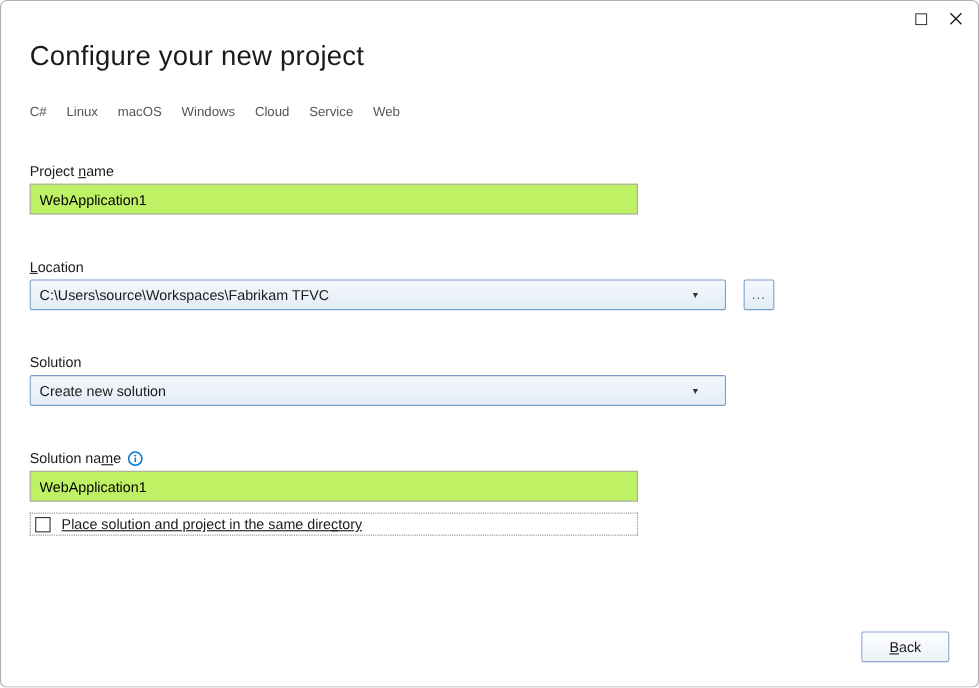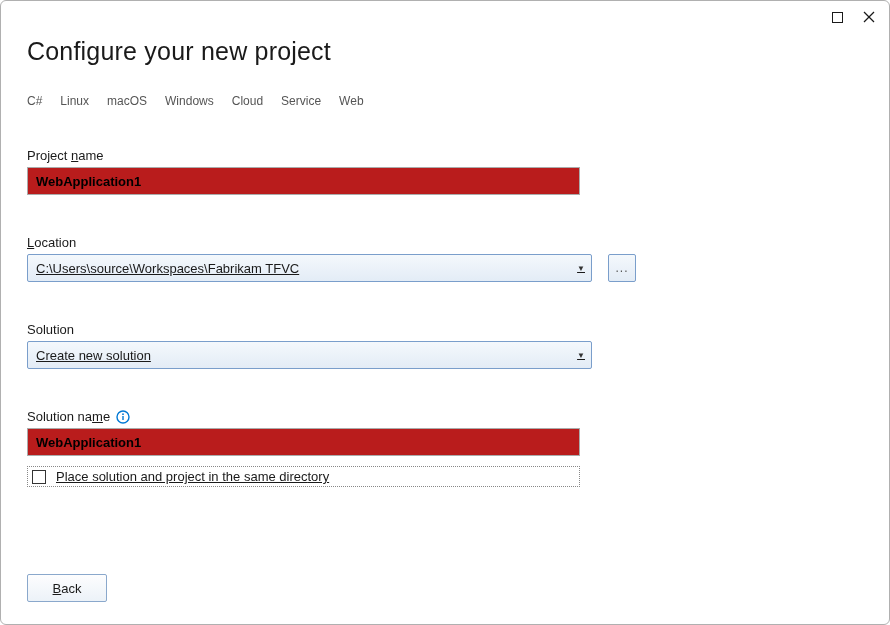--- a/index.html
+++ b/index.html
@@ -31,32 +31,30 @@
     font-size: 12px; color: #555; background: transparent;
   }
   .field-label {
     font-size: 13px; margin-bottom: 4px; display: flex; align-items: center; gap: 6px;
   }
   .info-icon {
     display: inline-flex; width: 14px; height: 14px; align-items: center; justify-content: center;
   }
   .text-input {
     width: 553px; height: 28px; padding: 0 8px; font-size: 13px;
-    border: 1px solid #ababab; background: #b91c1c; font-family: inherit;
+    border: 1px solid #ababab; background: #bef264; font-family: inherit;
     outline: none;
-    font-weight: bold;
   }
   .row { display: flex; align-items: center; gap: 16px; }
   .dropdown {
-    width: 565px; height: 28px; border: 1px solid #7a9ecb;
+    width: 633px; height: 28px; border: 1px solid #7a9ecb;
     background: linear-gradient(#f4f8fc, #e3ecf6);
     display: flex; align-items: center; justify-content: space-between;
-    padding: 0 6px 0 8px; font-size: 13px; cursor: default;
+    padding: 0 23px 0 8px; font-size: 13px; cursor: default;
     border-radius: 2px;
-    text-decoration: underline;
   }
   .dropdown .arrow { font-size: 8px; color: #333; }
   .browse-btn {
     width: 28px; height: 28px; border: 1px solid #7a9ecb;
     background: linear-gradient(#f4f8fc, #e3ecf6);
     display: flex; align-items: center; justify-content: center;
     font-size: 12px; letter-spacing: 1px; color: #555; border-radius: 2px;
     cursor: default;
   }
   .group { margin-bottom: 18px; margin-top: 40px; }
@@ -64,21 +62,21 @@
     display: flex; align-items: center; gap: 10px; width: 553px;
     border: 1px dotted #888; padding: 2px 4px; font-size: 13px;
     margin-top: 10px;
     text-decoration: underline;
   }
   .checkbox {
     width: 14px; height: 14px; border: 1px solid #333; background: #fff; flex: 0 0 auto;
   }
   .underline-accesskey { text-decoration: underline; text-decoration-thickness: 1px; }
   .footer {
-    display: flex; justify-content: flex-start; gap: 28px;
+    display: flex; justify-content: flex-end; gap: 28px;
     padding: 0 26px 22px 26px;
   }
   .btn {
     min-width: 80px; height: 28px; padding: 0 18px;
     border: 1px solid #8aa8cc; background: linear-gradient(#fdfdfe, #ecf2f8);
     font-size: 13px; font-family: inherit; color: #1a1a1a;
     display: inline-flex; align-items: center; justify-content: center;
     border-radius: 2px; cursor: default;
   }
 </style>

